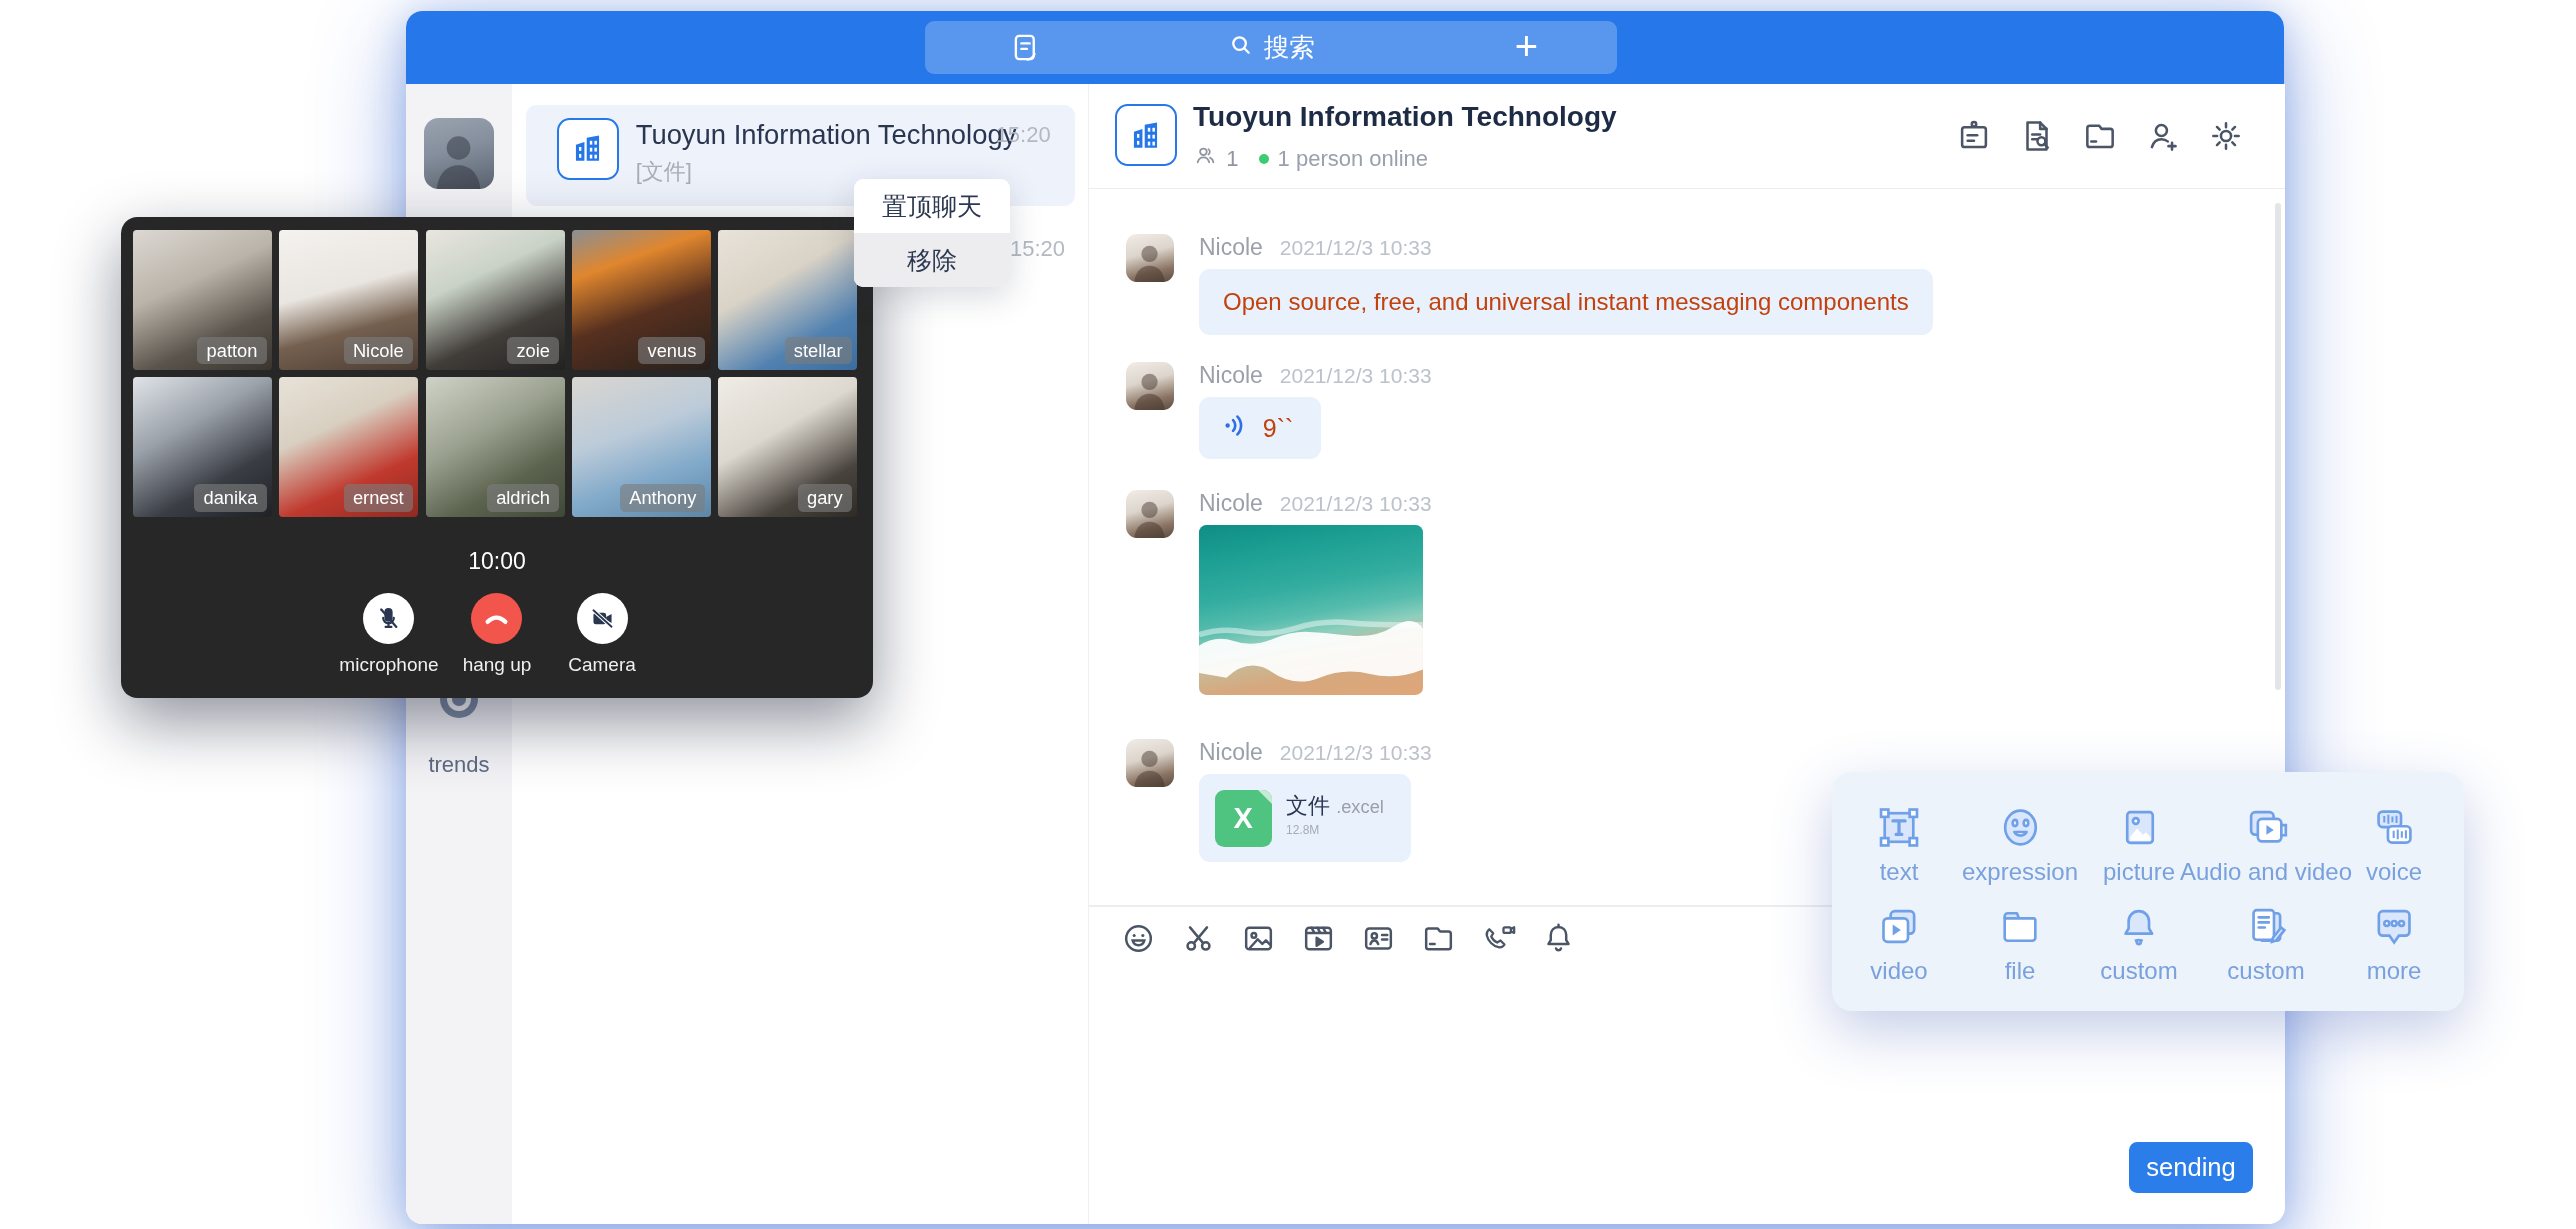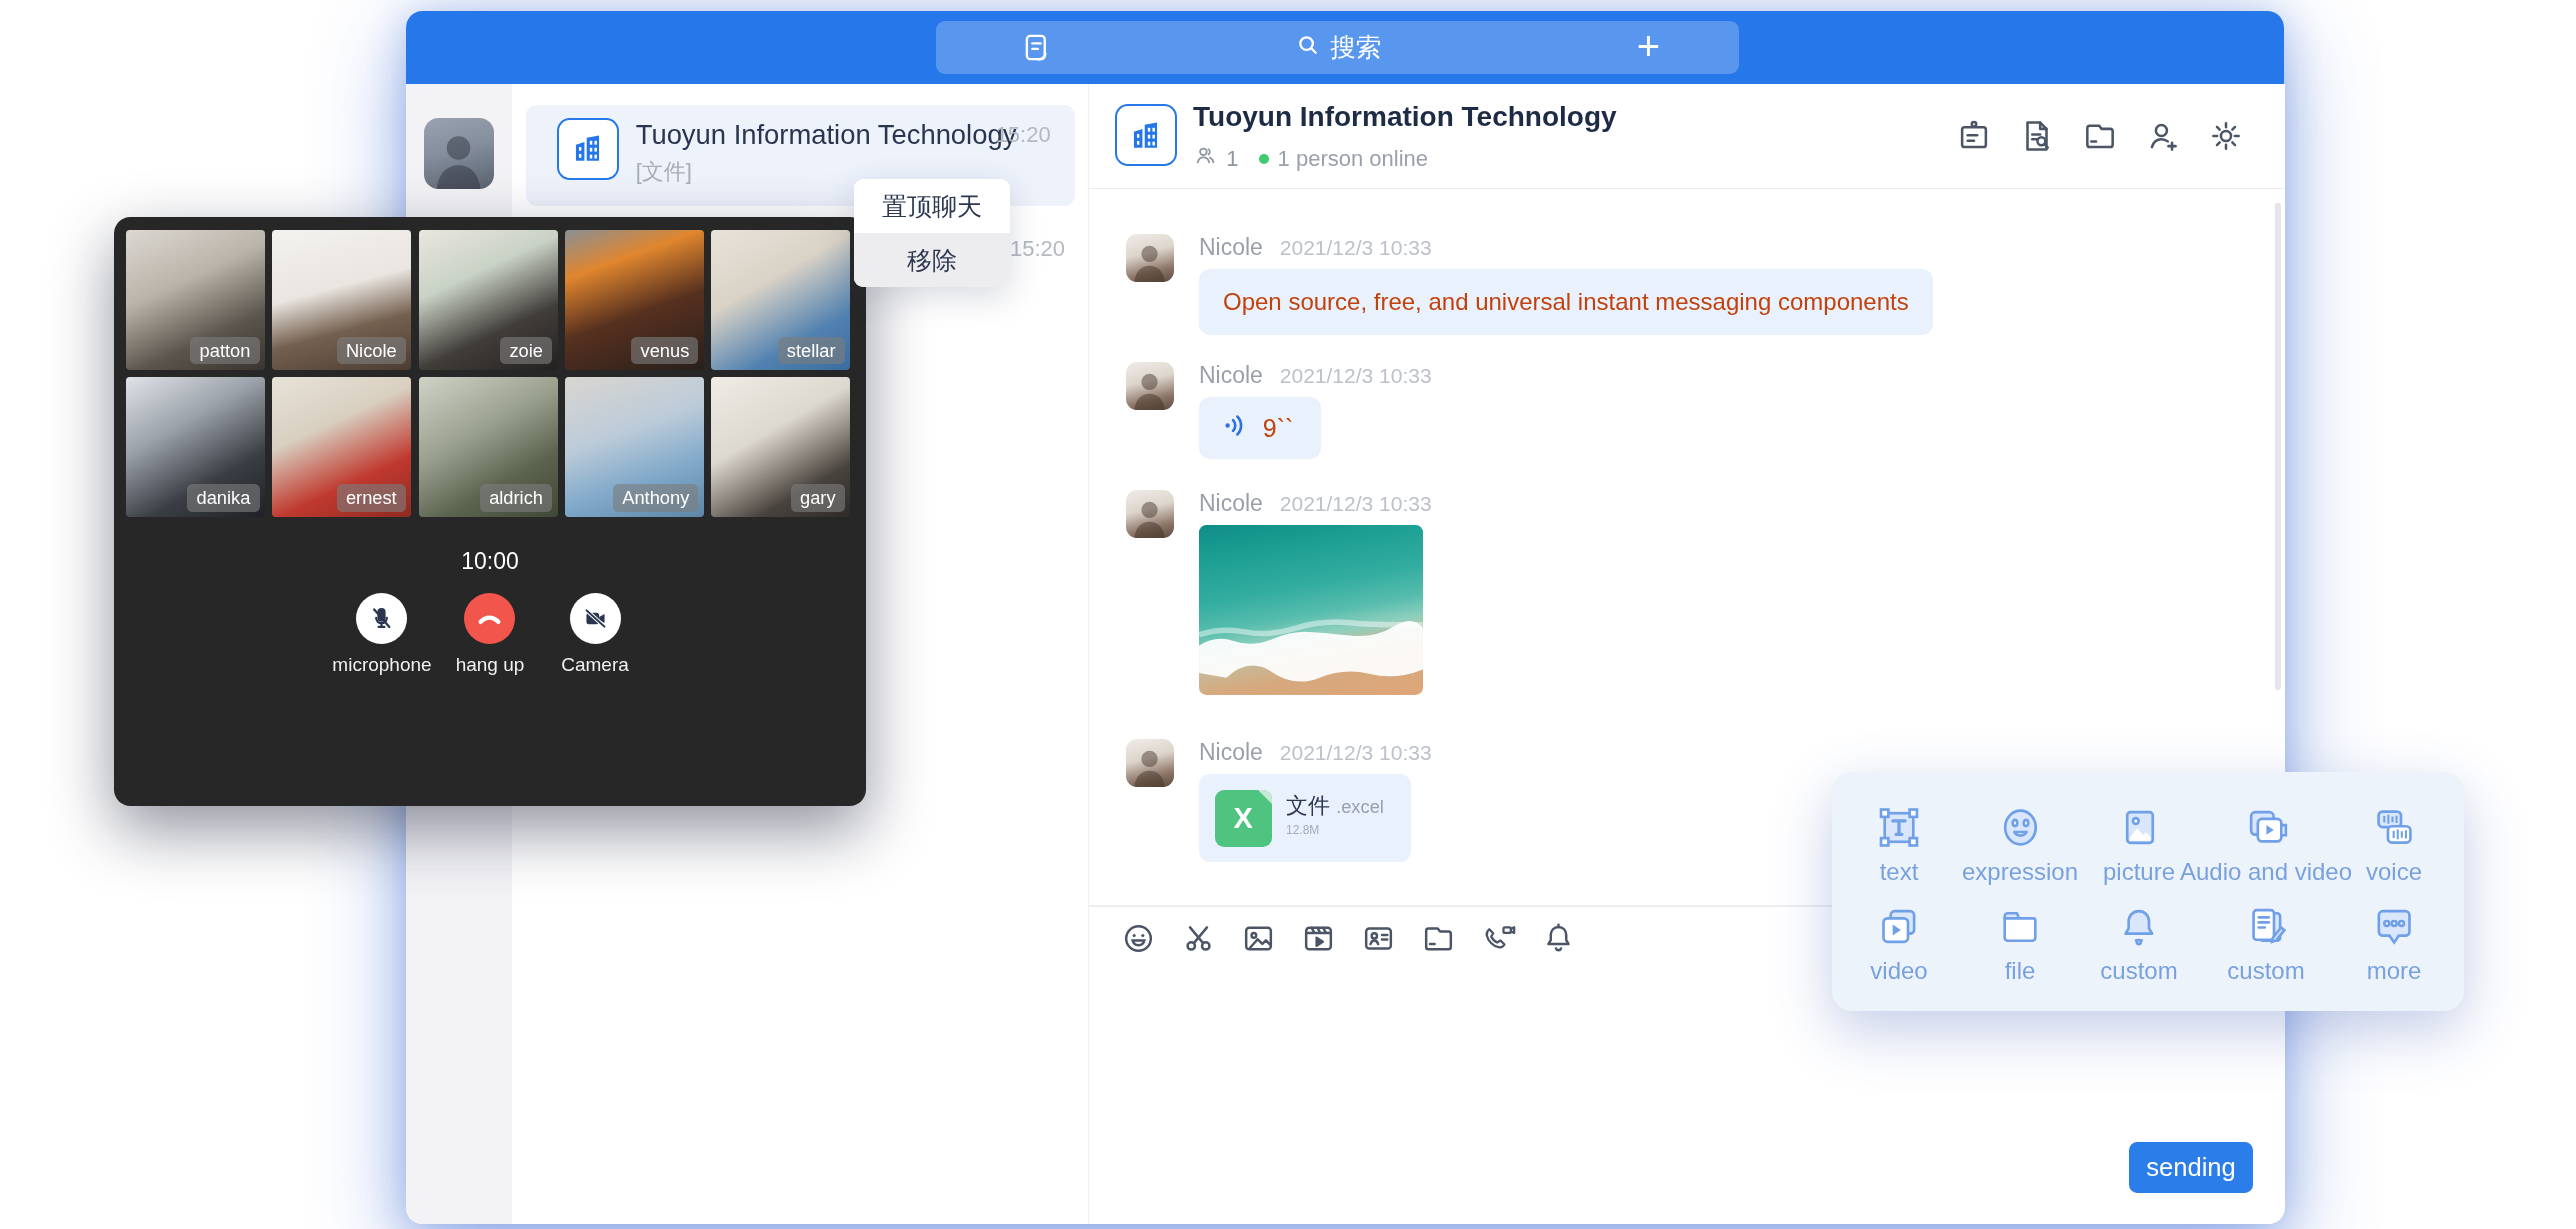--- a/index.html
+++ b/index.html
@@ -3,21 +3,21 @@
 <meta charset="utf-8">
 <style>
   html,body{margin:0;padding:0;background:#fff;}
   body{width:2576px;height:1229px;overflow:hidden;font-family:"Liberation Sans","DejaVu Sans",sans-serif;}
   #stage{position:relative;width:2576px;height:1229px;background:#ffffff;}
 
   
   #win{position:absolute;left:406px;top:11px;width:1878px;height:1213px;background:#fff;border-radius:16.5px;
        box-shadow:0 27.4px 91px rgba(23,78,205,.42),0 3.7px 37px rgba(23,78,205,.25);}
   #topbar{position:absolute;left:0;top:0;width:100%;height:73px;background:#2677e9;border-radius:16.5px 16.5px 0 0;}
-  #search-pill{position:absolute;left:530px;top:10px;width:803px;height:53px;background:rgba(255,255,255,.24);
+  #search-pill{position:absolute;left:519px;top:10px;width:692px;height:53px;background:rgba(255,255,255,.24);
        border-radius:9.1px;display:flex;align-items:center;justify-content:center;}
   .pill-left{position:absolute;left:84px;top:10px;}
   .pill-right{position:absolute;right:79px;top:7.3px;font-size:40px;font-weight:200;color:#fff;line-height:37px;}
   .search-group{display:flex;align-items:center;gap:9.1px;color:#fff;font-size:25.6px;}
 
   
   #sidebar{position:absolute;left:0;top:73px;width:106px;bottom:0;background:#f3f3f6;border-radius:0 0 0 16.5px;}
   #side-avatar{position:absolute;left:18.3px;top:34px;width:70px;height:71px;border-radius:14.6px;overflow:hidden;
        background:linear-gradient(165deg,#9aa3b0 0%,#848e9c 45%,#5a626e 100%);}
   .silhouette{position:absolute;left:0;bottom:0;width:100%;}
@@ -80,21 +80,21 @@
   #send-btn{position:absolute;left:1040px;top:1058px;width:124px;height:51px;border-radius:8.2px;background:#2b7de9;
        color:#fff;font-size:25.6px;display:flex;align-items:center;justify-content:center;cursor:pointer;border:none;}
 
   
   #context-menu{position:absolute;left:854px;top:179px;width:156px;border-radius:9.1px;background:#fff;
        box-shadow:0 9.1px 33px rgba(40,50,80,.18);z-index:40;overflow:hidden;}
   .cm-item{height:54px;display:flex;align-items:center;justify-content:center;font-size:25px;color:#2c3850;cursor:pointer;}
   .cm-item.active{background:#ededf0;}
 
   
-  #call{position:absolute;left:114px;top:217px;width:752px;height:589px;background:#272727;border-radius:16.5px;
+  #call{position:absolute;left:121px;top:217px;width:752px;height:481px;background:#272727;border-radius:16.5px;
        box-shadow:0 24px 64px rgba(10,15,40,.45);z-index:30;}
   #tiles{position:absolute;left:12px;top:12.8px;width:726px;display:flex;flex-wrap:wrap;gap:7.3px;}
   .tile{position:relative;width:139px;height:140px;border-radius:3.7px;overflow:hidden;}
   .tile .tag{position:absolute;right:5.5px;bottom:5.5px;padding:2.7px 9.1px;border-radius:5.5px;background:rgba(125,125,125,.62);
        color:#fff;font-size:18.3px;white-space:nowrap;}
   .p1{background:linear-gradient(155deg,#dcd8d2 0%,#bab3a9 38%,#5a544c 72%,#39342e 100%);}
   .p2{background:linear-gradient(165deg,#f4f2ef 0%,#e9e5e0 42%,#75604f 68%,#4b3c32 100%);}
   .p3{background:linear-gradient(155deg,#e9e6df 0%,#c9d2c6 34%,#413d39 68%,#232120 100%);}
   .p4{background:linear-gradient(160deg,#8a8f95 0%,#e0862e 26%,#57301f 58%,#27201c 100%);}
   .p5{background:linear-gradient(150deg,#e8e3da 0%,#d9d2c6 38%,#5181b0 74%,#3a6d9e 100%);}

